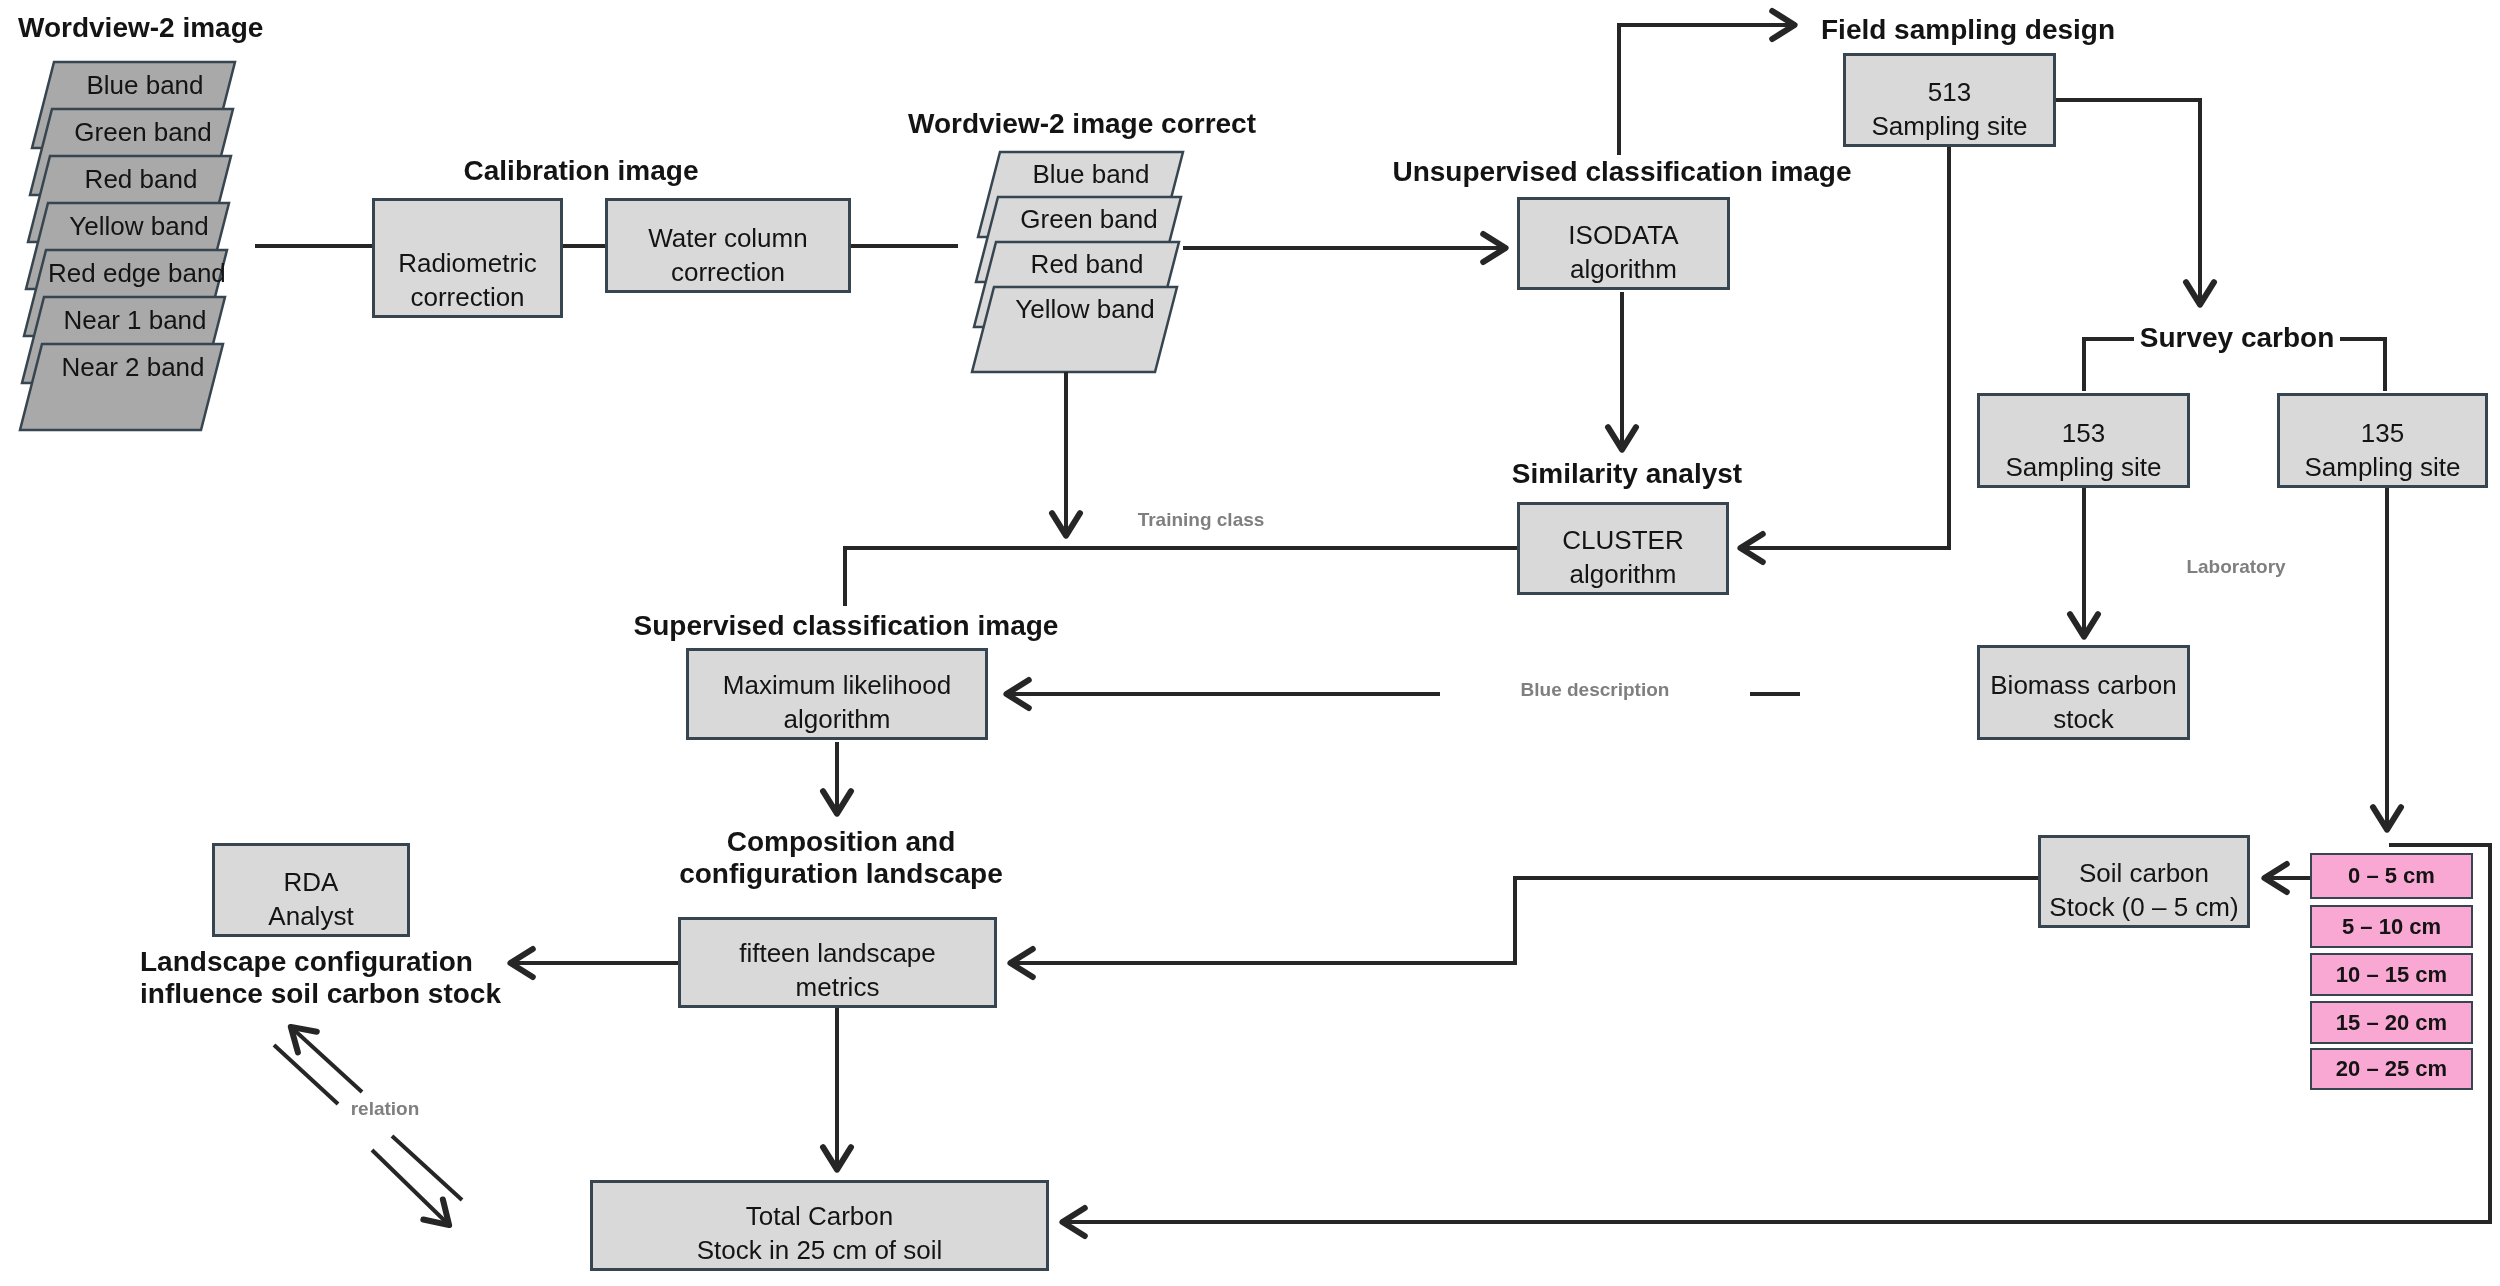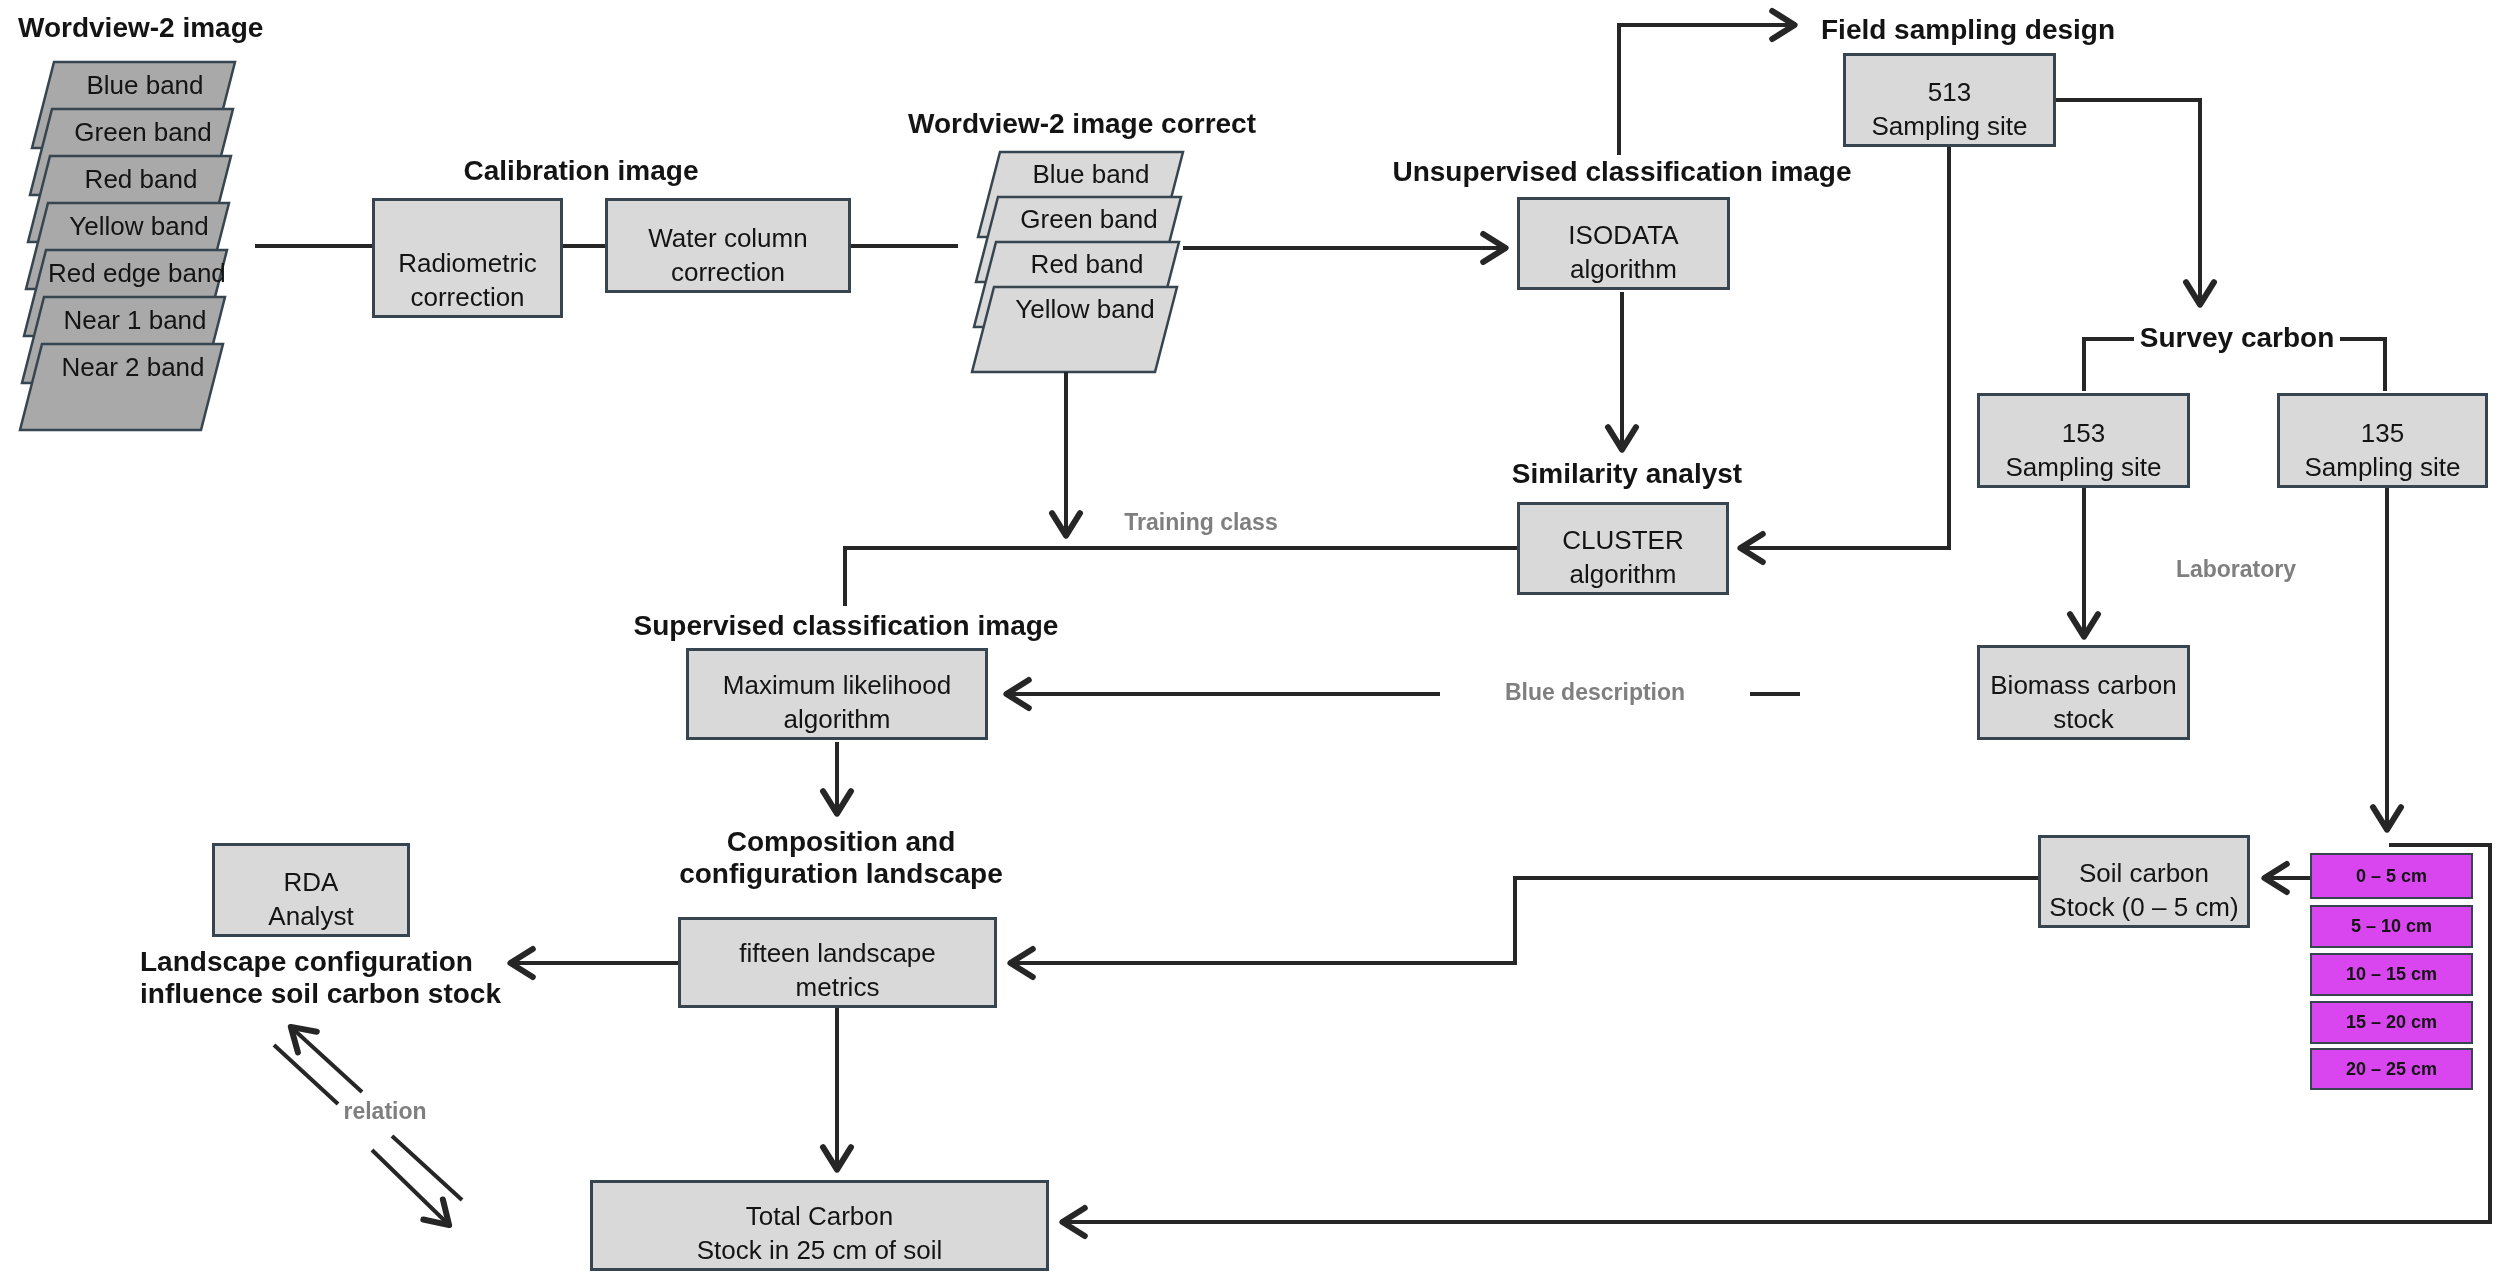--- a/index.html
+++ b/index.html
@@ -2,27 +2,27 @@
 <html><head>
 <meta charset="utf-8">
 <style>
   html,body{margin:0;padding:0;background:#ffffff;}
   #canvas{position:relative;width:2500px;height:1286px;background:#ffffff;overflow:hidden;
           font-family:"Liberation Sans","DejaVu Sans",sans-serif;color:#141414;}
   #wires{position:absolute;left:0;top:0;width:2500px;height:1286px;}
   .box{position:absolute;box-sizing:border-box;background:#d9d9d9;border:3px solid #36454f;
        display:flex;flex-direction:column;align-items:center;justify-content:flex-end;
        font-size:26px;line-height:1.3;text-align:center;color:#141414;}
-  .depth{position:absolute;box-sizing:border-box;background:#d946ef;border:2px solid #36454f;
+  .depth{position:absolute;box-sizing:border-box;background:#f9a8d4;border:2px solid #36454f;
        display:flex;align-items:center;justify-content:center;
-       font-size:18px;font-weight:bold;color:#141414;}
+       font-size:22px;font-weight:bold;color:#141414;}
   .title{position:absolute;font-size:28px;font-weight:bold;color:#141414;
        text-align:center;line-height:1.15;}
   .title.left{text-align:left;}
-  .graylab{position:absolute;font-size:23px;font-weight:bold;color:#7f7f7f;text-align:center;}
+  .graylab{position:absolute;font-size:19px;font-weight:bold;color:#7f7f7f;text-align:center;}
   .bandlab{position:absolute;width:170px;text-align:center;font-size:26px;color:#141414;white-space:nowrap;}
 </style>
 </head>
 <body>
 
 <div id="canvas">
 
   <svg id="wires" viewBox="0 0 2500 1286" xmlns="http://www.w3.org/2000/svg">
     <defs>
       <marker id="ah" markerWidth="9" markerHeight="9" refX="6.2" refY="4.5" orient="auto" markerUnits="strokeWidth">

